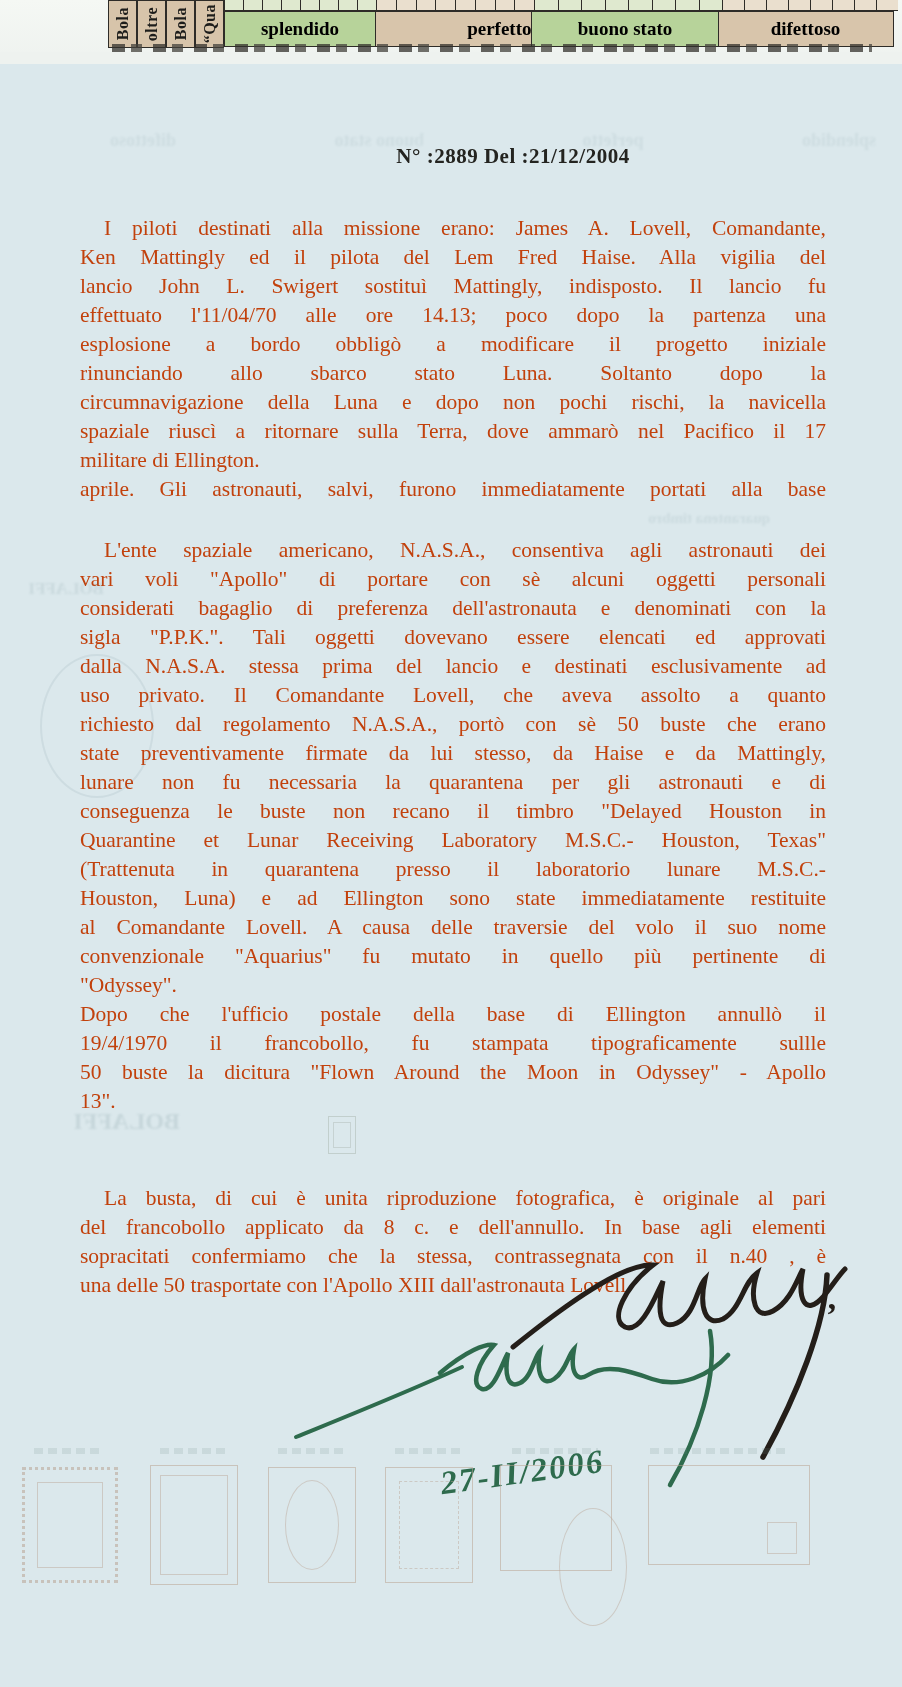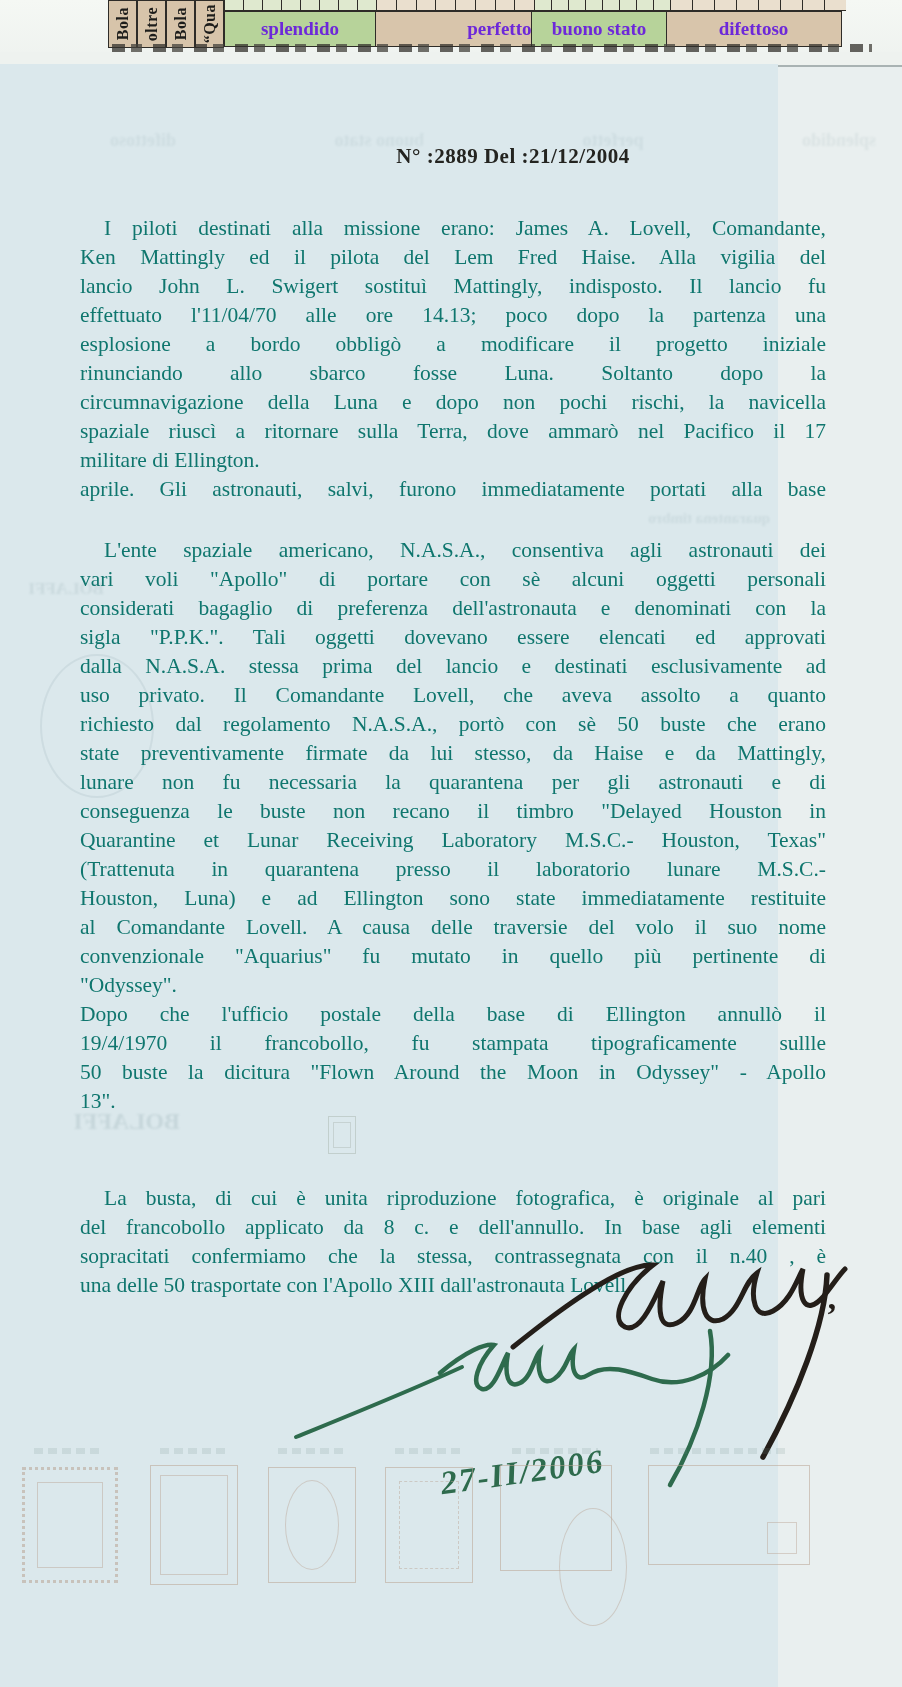--- a/index.html
+++ b/index.html
@@ -10,31 +10,31 @@
   .scan-top{left:0;top:0;width:902px;height:64px;background:linear-gradient(#f5f8f4,#eef2ef);}
   .edge-band{left:0;top:52px;width:902px;height:13px;background:#eef2ef;border-bottom:2px solid #a9b3b3;}
   .vert-col{position:absolute;top:0;width:29px;height:48px;background:#d7c4aa;border:1.5px solid #2e2c28;box-sizing:border-box;display:flex;align-items:center;justify-content:center;}
   .vert-col span{writing-mode:vertical-rl;transform:rotate(180deg);font-weight:bold;font-size:16px;color:#1d1d1b;letter-spacing:.5px;white-space:nowrap;}
   .tick-row{left:224px;top:0;height:11px;display:flex;}
   .tick-sec{display:flex;height:11px;border-bottom:1.5px solid #2e2c28;box-sizing:border-box;}
   .tick-cell{flex:1;border-left:1.5px solid #2e2c28;box-sizing:border-box;}
   .grade-row{left:224px;top:11px;height:36px;display:flex;border-top:0;}
   .grade-cell{height:36px;border:1.5px solid #2e2c28;border-left-width:1.5px;box-sizing:border-box;display:flex;align-items:center;justify-content:center;margin-left:-1.5px;}
   .grade-cell:first-child{margin-left:0;}
-  .grade-cell span{font-weight:bold;font-size:19px;color:#6d28d9;}
-  .w0{width:152px;} .w1{width:158px;justify-content:flex-end;} .w2{width:136px;} .w3{width:176px;}
+  .grade-cell span{font-weight:bold;font-size:19px;color:#000000;}
+  .w0{width:152px;} .w1{width:158px;justify-content:flex-end;} .w2{width:188px;} .w3{width:176px;}
   .clipped-marks{left:112px;top:44px;width:760px;height:9px;opacity:.75;
     background:repeating-linear-gradient(90deg,#33312c 0 13px,transparent 13px 19px,#44423c 19px 30px,transparent 30px 41px);}
 
   
-  .page{left:0;top:64px;width:778px;height:1623px;background:#dbe8ec;}
+  .page{left:0;top:64px;width:902px;height:1623px;background:#dbe8ec;}
   .cert-line{left:0;top:80px;width:902px;text-align:center;transform:translateX(62px);
     font-weight:bold;font-size:21px;color:#242420;letter-spacing:.5px;}
 
-  .para{left:80px;width:746px;color:#0f766e;font-size:21.5px;line-height:29px;}
+  .para{left:80px;width:746px;color:#c2410c;font-size:21.5px;line-height:29px;}
   .p1{top:150px;} .p2{top:472px;} .p3{top:1120px;}
   .tline{text-align:justify;text-align-last:justify;width:100%;}
   .tline.ragged{text-align:left;text-align-last:left;}
   .tline.indent{text-indent:24px;}
 
   
   .sig{pointer-events:none;}
   .sig-date{left:440px;top:1390px;transform:rotate(-8deg);font-style:italic;font-weight:bold;
     font-size:33px;color:#2e6b4d;letter-spacing:2px;}
   .apostrophe{left:826px;top:1232px;font-size:34px;font-weight:bold;color:#241e19;}
@@ -142,21 +142,21 @@
     </div>
 
   <div class="abs cert-line">N°  :2889 Del :21/12/2004</div>
 
   <div class="abs para p1">
       <div class="tline indent">I piloti destinati alla missione erano: James A. Lovell, Comandante,</div>
       <div class="tline">Ken Mattingly ed  il pilota del Lem Fred Haise. Alla vigilia del</div>
       <div class="tline">lancio John L. Swigert sostituì Mattingly, indisposto. Il lancio fu</div>
       <div class="tline">effettuato l'11/04/70 alle ore 14.13; poco dopo la partenza una</div>
       <div class="tline">esplosione a bordo obbligò a modificare il progetto iniziale</div>
-      <div class="tline">rinunciando allo sbarco fosse Luna. Soltanto dopo la</div>
+      <div class="tline">rinunciando allo sbarco stato Luna. Soltanto dopo la</div>
       <div class="tline">circumnavigazione della Luna e dopo non pochi rischi, la navicella</div>
       <div class="tline">spaziale riuscì a ritornare sulla Terra, dove ammarò nel Pacifico il 17</div>
       <div class="tline ragged">militare di Ellington.</div>
       <div class="tline">aprile. Gli astronauti, salvi, furono immediatamente portati alla base</div>
     </div>
   <div class="abs para p2">
       <div class="tline indent">L'ente spaziale americano, N.A.S.A., consentiva agli astronauti dei</div>
       <div class="tline">vari voli "Apollo" di portare con sè alcuni oggetti personali</div>
       <div class="tline">considerati bagaglio di preferenza dell'astronauta e denominati con la</div>
       <div class="tline">sigla "P.P.K.". Tali oggetti dovevano essere elencati ed approvati</div>

